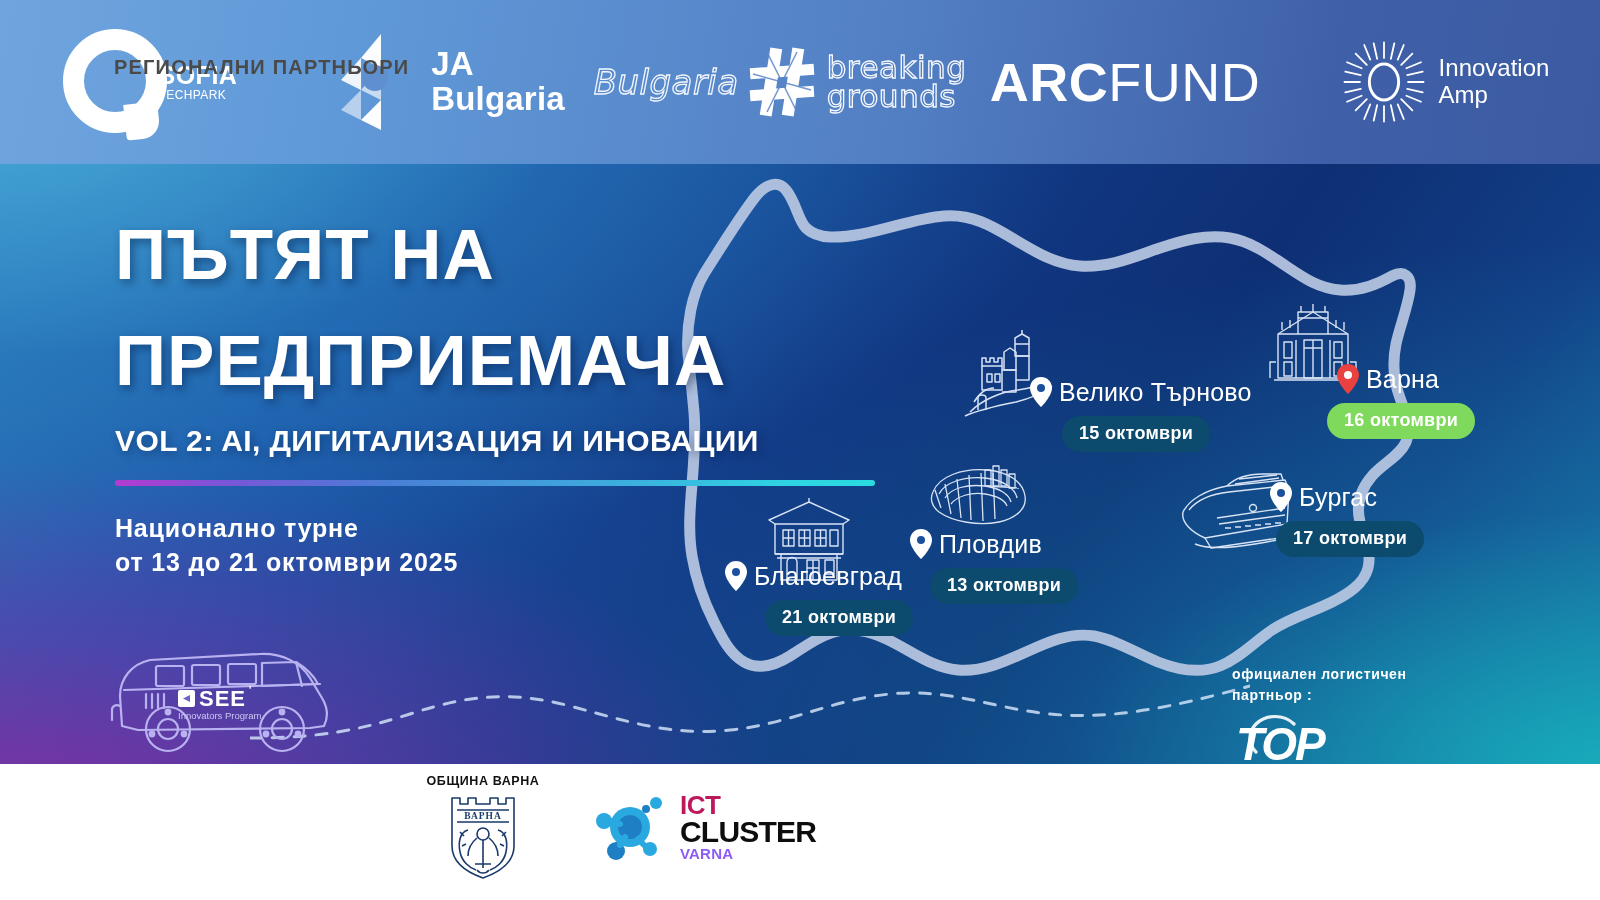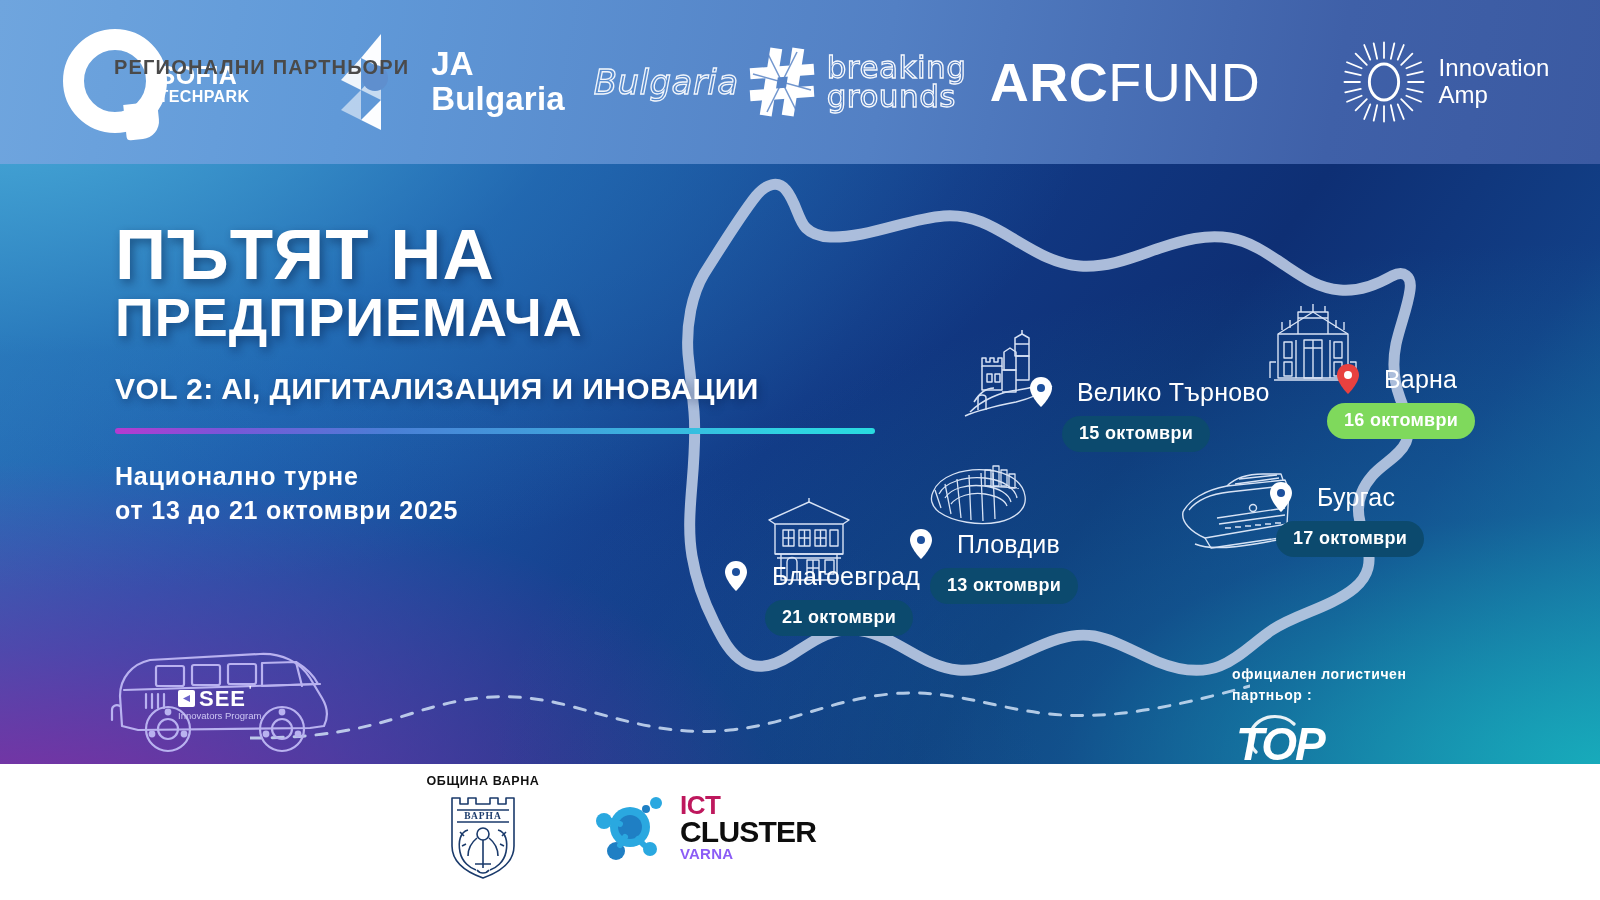--- a/index.html
+++ b/index.html
@@ -33,21 +33,21 @@
     border: 21px solid #ffffff;
   }
   .stp-tail {
     position: absolute; left: 62px; top: 76px;
     width: 34px; height: 36px; background: #ffffff;
     border-radius: 0 0 18px 4px;
     transform: rotate(-6deg);
   }
   .stp-text { position: absolute; left: 96px; top: 36px; color: #fff; line-height: 1.02; }
   .stp-text .l1 { font-size: 25px; font-weight: 700; letter-spacing: 0.5px; }
-  .stp-text .l2 { font-size: 16px; font-weight: 700; letter-spacing: 0.4px; }
+  .stp-text .l2 { font-size: 12px; font-weight: 400; letter-spacing: 0.4px; }
 
   
   #logo-ja { width: 300px; }
   .ja-wrap { display: flex; align-items: center; gap: 16px; }
   .ja-mark { width: 80px; height: 96px; }
   .ja-text { color: #fff; font-size: 33px; font-weight: 700; line-height: 1.06; letter-spacing: 0.2px; }
 
   
   #logo-bbg { width: 360px; }
   .bbg-wrap { display: flex; align-items: center; gap: 8px; }
@@ -97,41 +97,41 @@
   
   #road-svg { position: absolute; left: 250px; top: 470px; width: 1000px; height: 130px; }
 
   
   #title-block { position: absolute; left: 115px; top: 55px; width: 790px; }
   #title-l1, #title-l2 {
     color: #ffffff; font-weight: 800; letter-spacing: 1px; line-height: 1;
     text-shadow: 3px 4px 10px rgba(0,20,60,0.45);
   }
   #title-l1 { font-size: 71px; }
-  #title-l2 { font-size: 54px; }
+  #title-l2 { font-size: 71px; margin-top: 35px; }
   #subtitle {
     margin-top: 28px;
     color: #ffffff; font-size: 30px; font-weight: 700; letter-spacing: 0.4px;
     text-shadow: 2px 3px 8px rgba(0,20,60,0.4);
   }
   #accent-rule {
     margin-top: 22px; width: 760px; height: 6px; border-radius: 3px;
     background: linear-gradient(90deg, #b63ad0 0%, #7b55d8 14%, #4a7fd6 36%, #3fa6dd 62%, #2fd3e2 88%, #29dbe0 100%);
   }
   #tour-info {
     margin-top: 26px;
     color: #ffffff; font-size: 25px; font-weight: 700; line-height: 1.35; letter-spacing: 0.8px;
   }
 
   
   #bus-svg { position: absolute; left: 110px; top: 470px; width: 245px; height: 125px; }
 
   
   .city { position: absolute; }
-  .city-row { display: flex; align-items: center; gap: 25px; }
+  .city-row { display: flex; align-items: center; gap: 7px; }
   .pin { width: 22px; height: 30px; flex: 0 0 auto; }
   .city-name { color: #ffffff; font-size: 25px; font-weight: 400; letter-spacing: 0.2px; white-space: nowrap; }
   .date-badge {
     display: inline-block; margin-top: 9px;
     padding: 7px 17px 8px; border-radius: 18px;
     background: #0c4a6e; color: #ffffff;
     font-size: 18px; font-weight: 700; letter-spacing: 0.3px; white-space: nowrap;
   }
   .date-badge.green { background: #7fd95c; }
 

